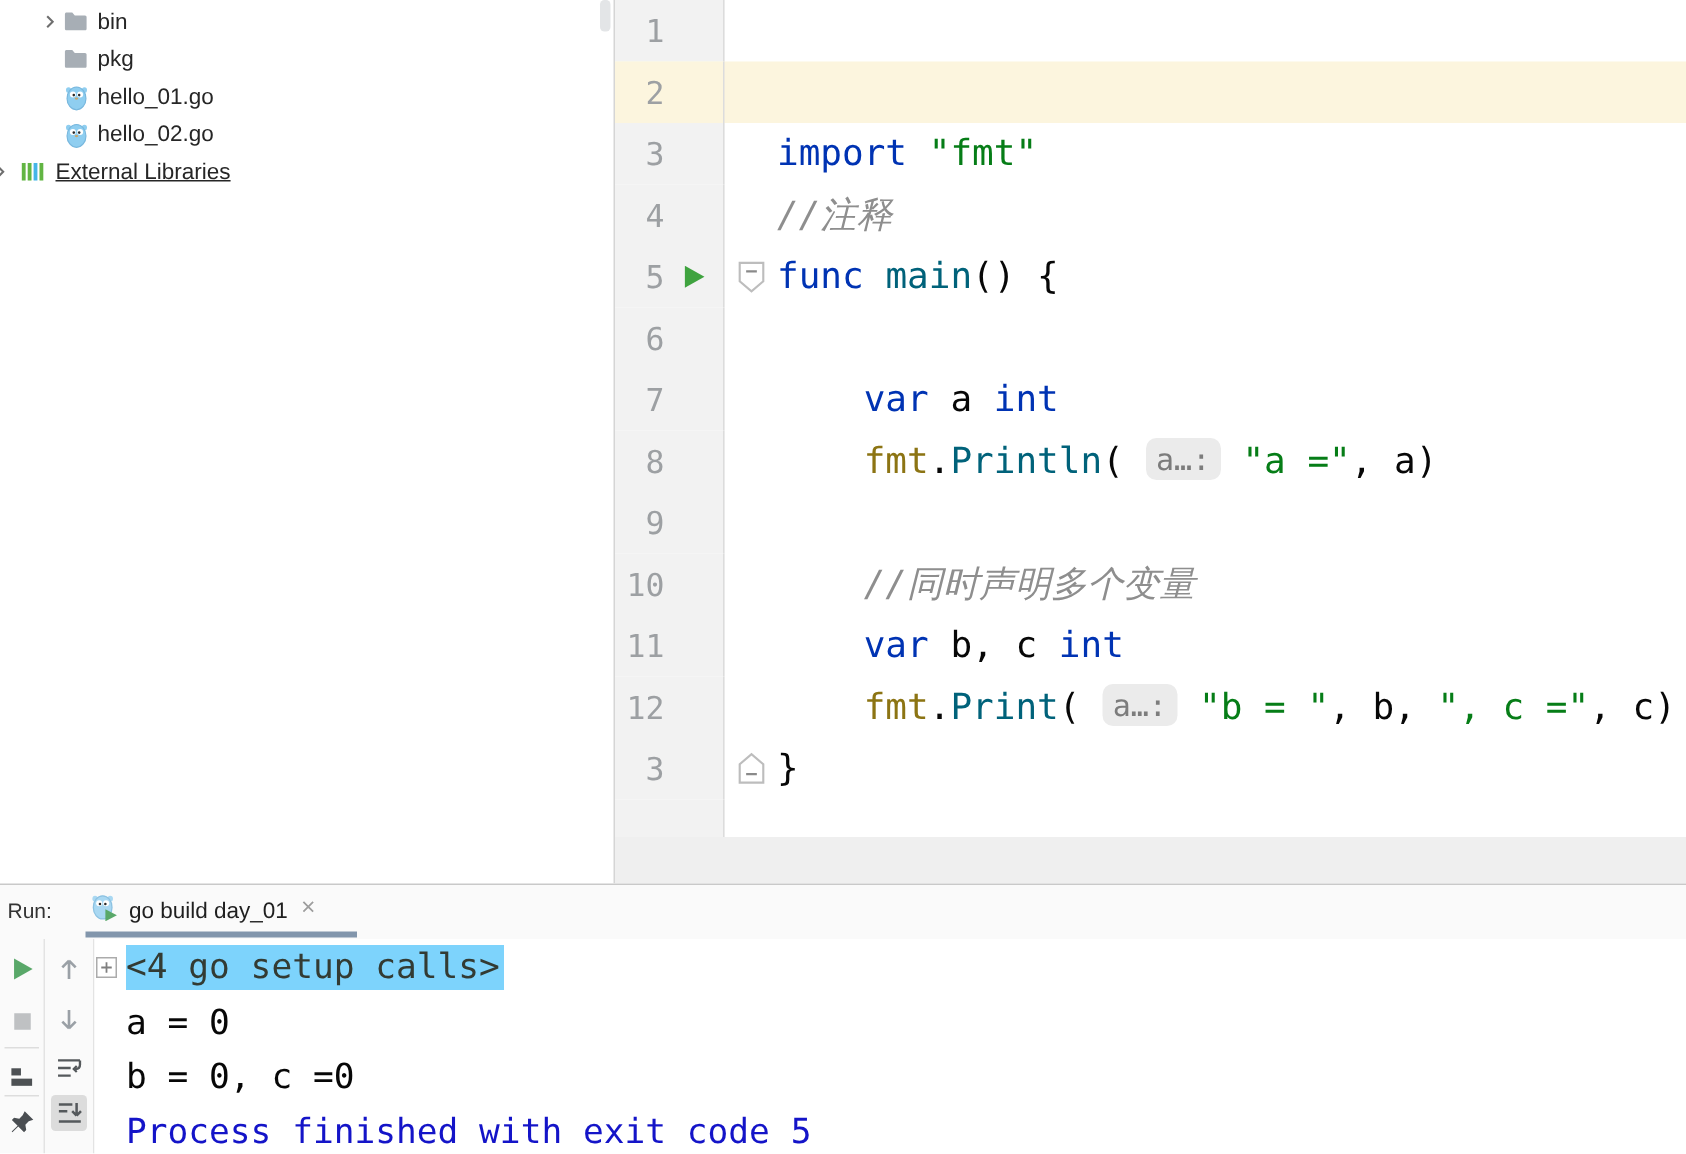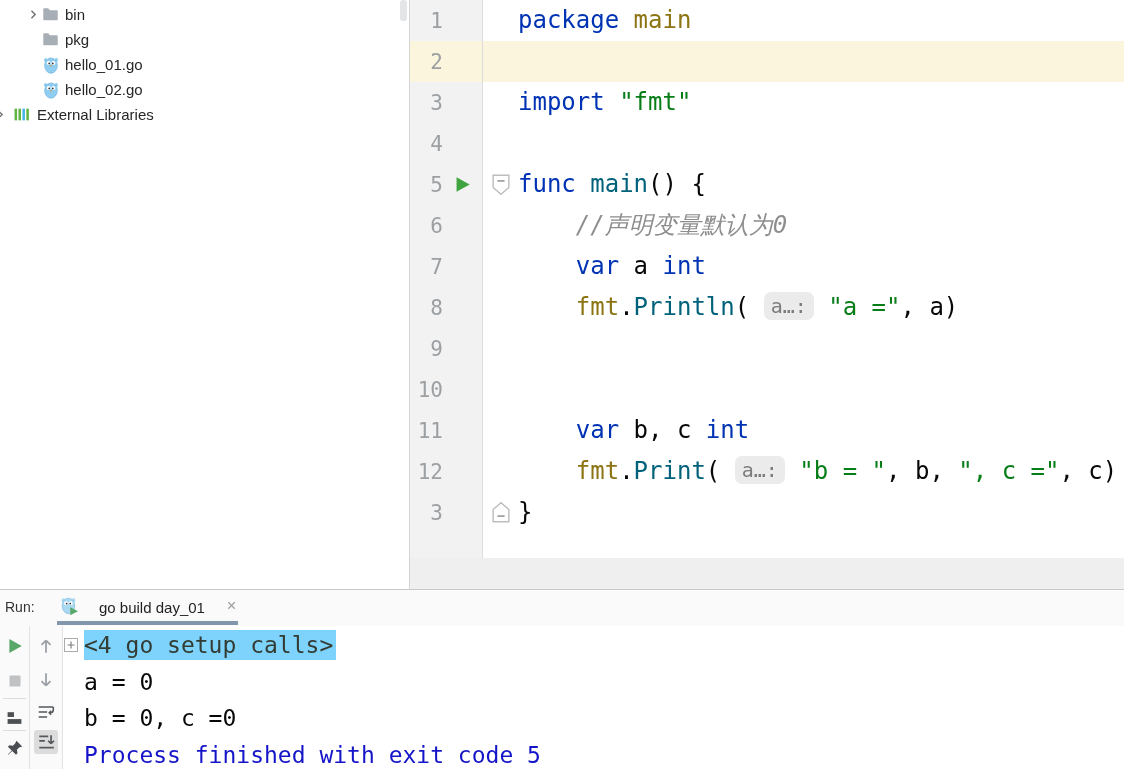--- a/index.html
+++ b/index.html
@@ -18,21 +18,21 @@
   .pp-scroll-thumb { position:absolute; right:2px; top:0; width:7px; height:21px; background:#E3E5E7; border-radius:3px; }
   .tree { padding-top:2px; }
   .tree-row { display:flex; align-items:center; height:25px; font-size:15px; color:#262626; white-space:nowrap; cursor:default; }
   .tree-row .chev { width:15px; height:15px; display:flex; align-items:center; justify-content:center; flex:0 0 15px; }
   .tree-row .ticon { width:19px; display:flex; align-items:center; justify-content:center; flex:0 0 19px; margin-right:5px; }
   .tree-row .tlabel { color:#262626; }
   .tree-row .tlabel.bold { font-weight:bold; }
   .tree-row .tpath { color:#A9A9A9; margin-left:7px; }
   .lv-root  { padding-left:2px; }
   .lv-child { padding-left:26px; }
-  .lv-edge  { padding-left:13px; position:relative; }
+  .lv-edge  { padding-left:13px; position:relative;text-decoration:underline; }
   .lv-edge .chev.clipped { position:absolute; left:-7px; }
 
   
   .editor { position:absolute; left:410px; top:0; width:714px; height:558px; background:#fff; overflow:hidden; }
   .ed-row { display:flex; height:41px; }
   .ed-row .num {
     flex:0 0 73px; background:#F2F2F2; border-right:1px solid #DCDCDC;
     display:flex; align-items:center; height:100%;
     font-family:"DejaVu Sans Mono", monospace; font-size:21px; color:#9DA0A3;
   }
@@ -55,21 +55,21 @@
     display:inline-block; background:#EBEBEB; color:#7C7C7C; border-radius:7px;
     padding:0 7px; font-size:20px; line-height:28px; vertical-align:2px;
     font-family:"DejaVu Sans Mono", monospace;
   }
   .editor-strip { position:absolute; left:410px; top:558px; width:714px; height:31px; background:#EFEFEF; }
 
   
   .run-panel { position:absolute; left:0; top:589px; width:1124px; height:180px; background:#fff; border-top:1px solid #C9C9C9; }
   .run-header { position:absolute; left:0; top:0; width:100%; height:36px; background:#FAFAFA; }
   .run-label { position:absolute; left:5px; top:9px; font-size:14px; color:#333; }
-  .run-tab { position:absolute; left:54px; top:2px; height:30px; display:flex; align-items:center; gap:20px; padding:0 6px; cursor:pointer; }
+  .run-tab { position:absolute; left:54px; top:2px; height:30px; display:flex; align-items:center; gap:7px; padding:0 6px; cursor:pointer; }
   .run-tab .tab-title { font-size:15px; color:#1F1F1F; }
   .tab-underline { position:absolute; left:57px; top:31px; width:181px; height:4px; background:#8296AC; }
 
   .toolbar-col1 { position:absolute; left:0; top:36px; width:30px; bottom:0; background:#FAFAFA; border-right:1px solid #E3E3E3; }
   .toolbar-col2 { position:absolute; left:30px; top:36px; width:33px; bottom:0; background:#FAFAFA; border-right:1px solid #E3E3E3; }
   .tb-btn { position:absolute; left:50%; transform:translateX(-50%); width:24px; height:24px; display:flex; align-items:center; justify-content:center; border-radius:3px; cursor:pointer; }
   .tb-btn.selected { background:#DCDCDC; }
   .tb-sep { position:absolute; left:3px; right:3px; height:1px; background:#DDDDDD; }
 
   .console {
@@ -164,21 +164,20 @@
   </aside>
 
   <section class="editor">
     <div id="editor-lines">
         <div class="ed-row">
           <span class="num">
             <span class="numtxt">1</span>
             <span class="gicon"></span>
           </span>
           <span class="fold"></span>
-          <span class="code"><span class="tk-kw">package</span><span class="tk-pl"> </span><span class="tk-pkg">main</span></span>
         </div>
         <div class="ed-row hl">
           <span class="num">
             <span class="numtxt">2</span>
             <span class="gicon"></span>
           </span>
           <span class="fold"></span>
           <span class="code"></span>
         </div>
         <div class="ed-row">
@@ -188,20 +187,21 @@
           </span>
           <span class="fold"></span>
           <span class="code"><span class="tk-kw">import</span><span class="tk-pl"> </span><span class="tk-str">"fmt"</span></span>
         </div>
         <div class="ed-row">
           <span class="num">
             <span class="numtxt">4</span>
             <span class="gicon"></span>
           </span>
           <span class="fold"></span>
+          <span class="code"><span class="tk-cmt">//注释</span></span>
         </div>
         <div class="ed-row">
           <span class="num">
             <span class="numtxt">5</span>
             <span class="gicon">
               <span style="display: inline-flex; align-items: center;">
                 <svg width="19" height="19" viewBox="0 0 16 16">
                   <path d="M3 1.8 14 8 3 14.2z" fill="#3FA33F"></path>
                 </svg>
               </span>
@@ -216,21 +216,20 @@
             </span>
           </span>
           <span class="code"><span class="tk-kw">func</span><span class="tk-pl"> </span><span class="tk-fn">main</span><span class="tk-pl">() {</span></span>
         </div>
         <div class="ed-row">
           <span class="num">
             <span class="numtxt">6</span>
             <span class="gicon"></span>
           </span>
           <span class="fold"></span>
-          <span class="code"><span class="tk-pl">    </span><span class="tk-cmt">//声明变量默认为0</span></span>
         </div>
         <div class="ed-row">
           <span class="num">
             <span class="numtxt">7</span>
             <span class="gicon"></span>
           </span>
           <span class="fold"></span>
           <span class="code"><span class="tk-pl">    </span><span class="tk-kw">var</span><span class="tk-pl"> a </span><span class="tk-kw">int</span></span>
         </div>
         <div class="ed-row">
@@ -248,21 +247,21 @@
           </span>
           <span class="fold"></span>
           <span class="code"></span>
         </div>
         <div class="ed-row">
           <span class="num">
             <span class="numtxt">10</span>
             <span class="gicon"></span>
           </span>
           <span class="fold"></span>
-          <span class="code"><span class="tk-pl">    </span></span>
+          <span class="code"><span class="tk-pl">    </span><span class="tk-cmt">//同时声明多个变量</span></span>
         </div>
         <div class="ed-row">
           <span class="num">
             <span class="numtxt">11</span>
             <span class="gicon"></span>
           </span>
           <span class="fold"></span>
           <span class="code"><span class="tk-pl">    </span><span class="tk-kw">var</span><span class="tk-pl"> b, c </span><span class="tk-kw">int</span></span>
         </div>
         <div class="ed-row">

